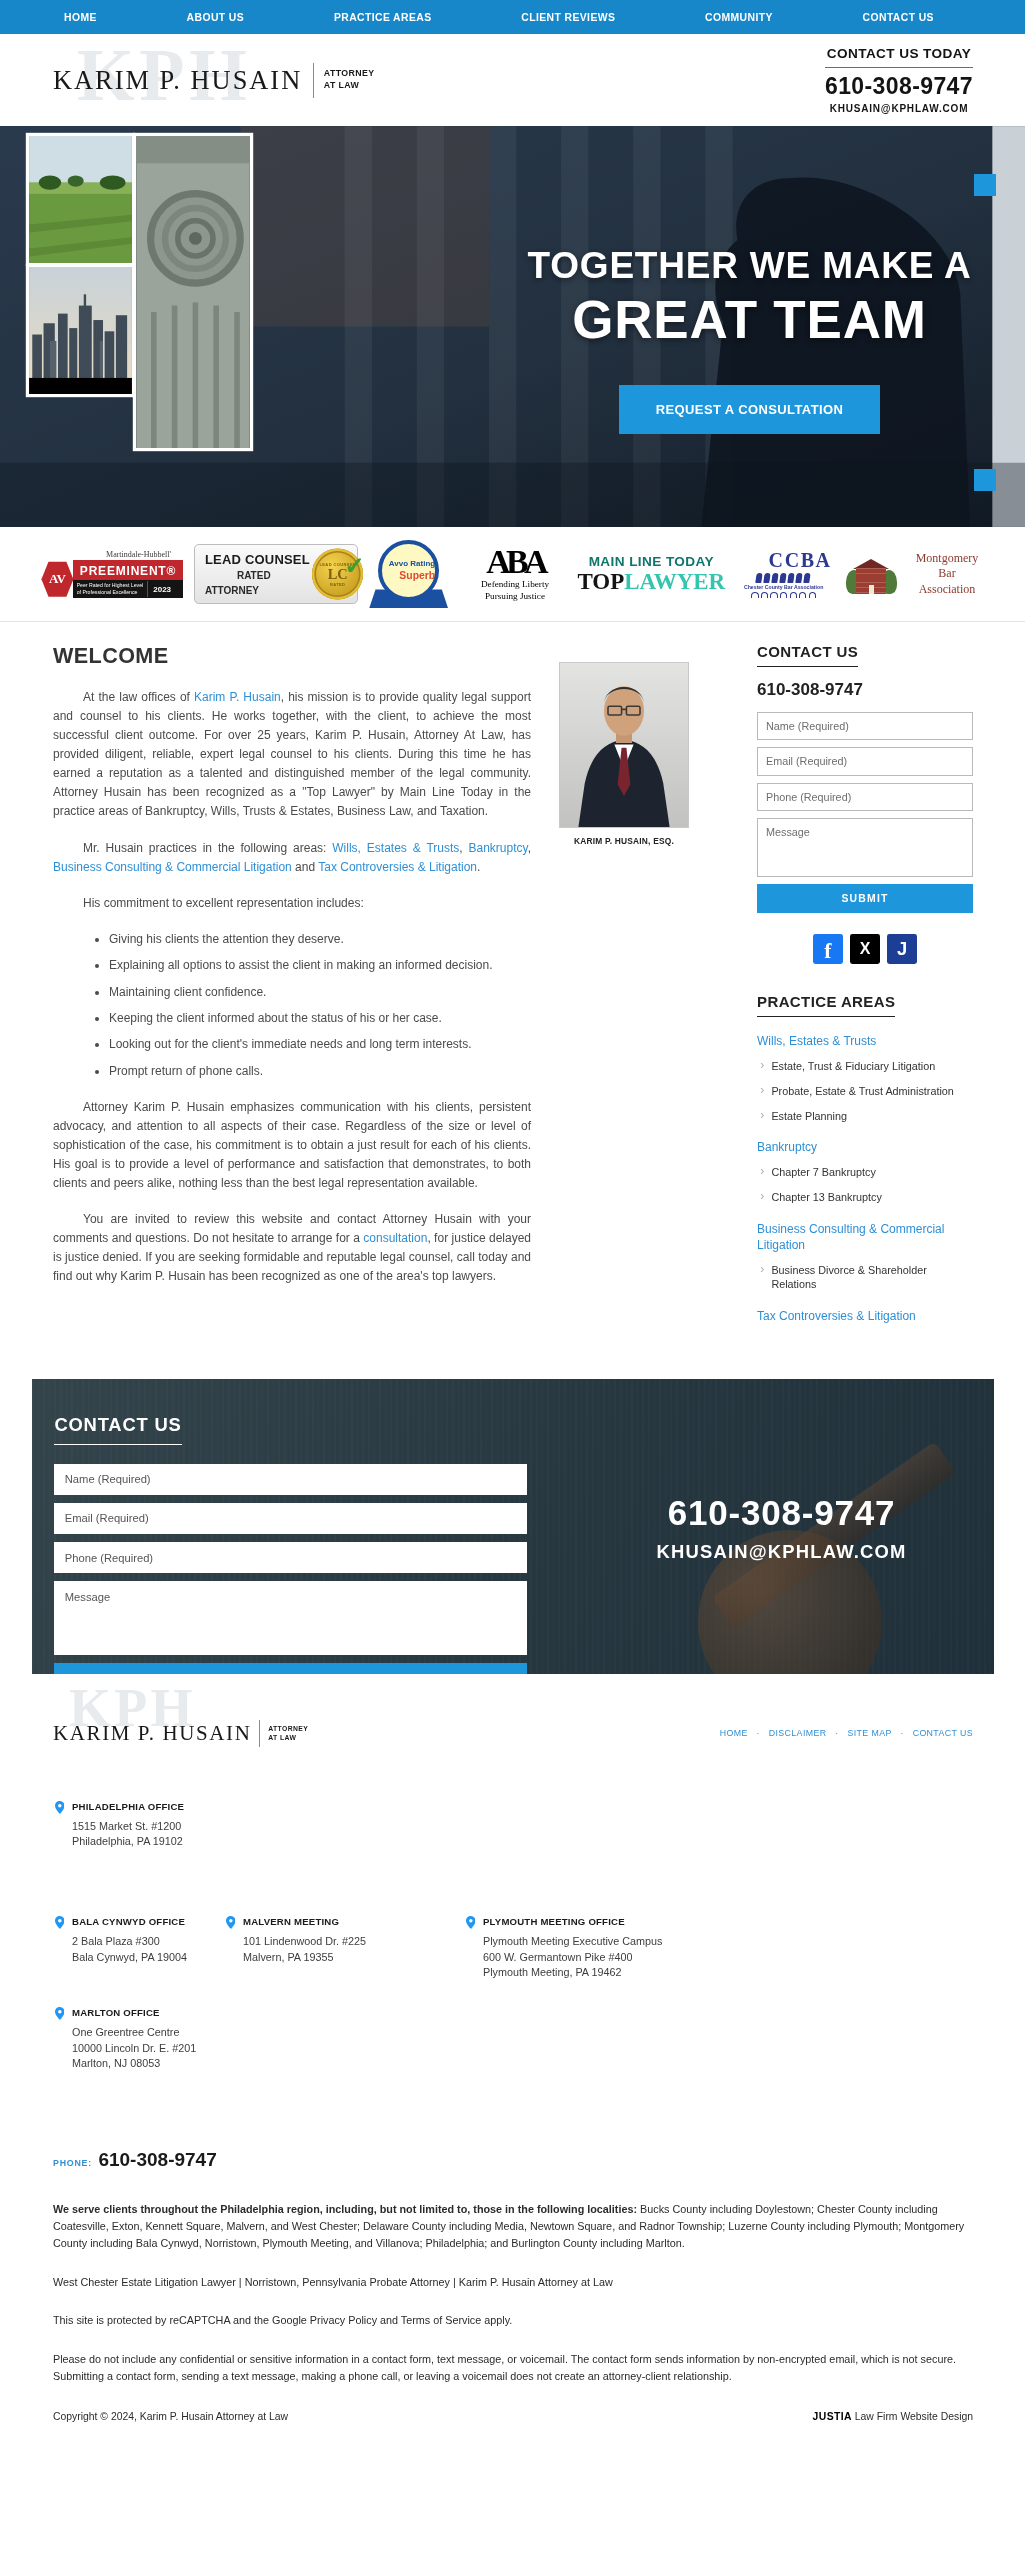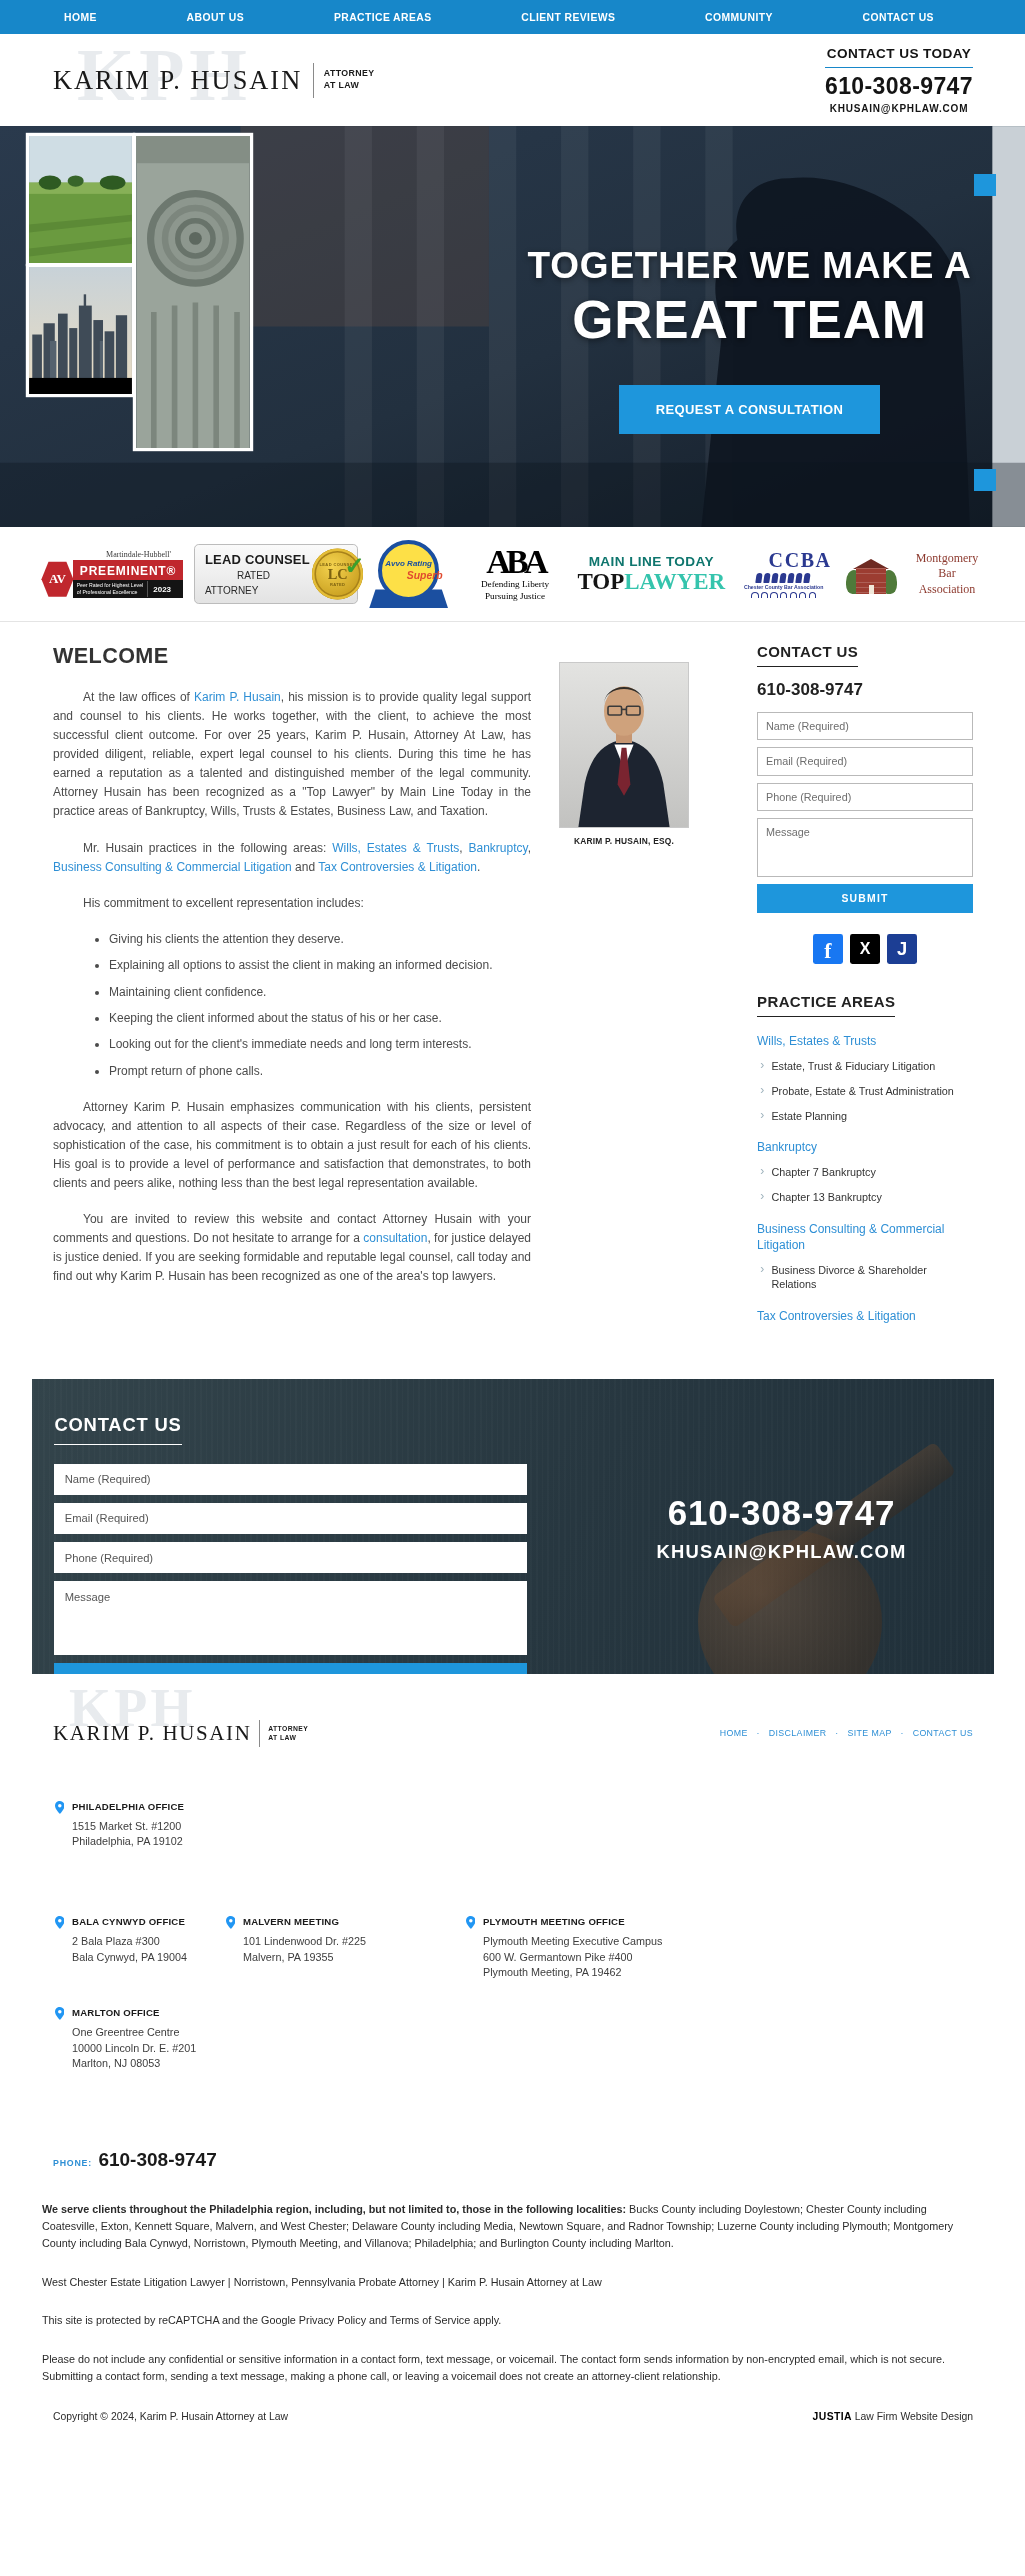--- a/index.html
+++ b/index.html
@@ -48,28 +48,28 @@
   .mart-av { width:32px; background:#c0272d; color:#fff; font-family:"Liberation Serif",serif; font-size:13px; font-weight:bold; display:flex; align-items:center; justify-content:center; clip-path:polygon(0 50%,22% 4%,78% 4%,100% 50%,78% 96%,22% 96%); }
   .mart-right { display:flex; flex-direction:column; }
   .mart-pre { background:#c0272d; color:#fff; font-size:12px; font-weight:bold; letter-spacing:0.8px; padding:3.2px 6.4px 2.4px; }
   .mart-tag { background:#141414; color:#fff; display:flex; align-items:center; }
   .mart-tag-text { font-size:5.2px; width:74px; padding:2.4px 3.2px; line-height:1.3; }
   .mart-year { font-size:8px; font-weight:bold; border-left:0.8px solid #555; padding:3.2px 4.8px; }
   
   .b-lead { width:164px; position:relative; }
   .lead-box { border:1.6px solid #bcbcbc; border-radius:4.8px; background:linear-gradient(#fafafa,#e3e3e3); padding:6.4px 35px 6.4px 9.6px; }
   .lead-1 { font-size:13px; font-weight:bold; color:#1c1c1c; letter-spacing:0.2px; }
-  .lead-2 { font-size:10px; font-weight:normal; color:#2a2a2a; margin-top:1.6px;margin-left:32px; }
+  .lead-2 { font-size:10px; font-weight:bold; color:#2a2a2a; margin-top:1.6px;margin-left:32px; }
   .lc-seal { position:absolute; right:-4.8px; top:50%; transform:translateY(-50%); width:51px; height:51px; border-radius:50%; background:radial-gradient(circle at 40% 35%,#f5d34f,#c79d1e 75%); box-shadow:inset 0 0 0 2.4px #e4bd37, inset 0 0 0 4px #a8821a; display:flex; flex-direction:column; align-items:center; justify-content:center; }
   .lc-top,.lc-bottom { font-size:4px; font-weight:bold; color:#7c6110; letter-spacing:0.4px; }
   .lc-mid { font-family:"Liberation Serif",serif; font-size:14.4px; font-weight:bold; color:#7c6110; line-height:1; }
   .lc-check { position:absolute; right:-1.6px; top:3.2px; font-size:24px; color:#3aa12d; font-weight:bold; text-shadow:0 0.8px 0.8px rgba(0,0,0,.25); }
   
   .b-avvo { width:80px; flex-direction:column; }
-  .avvo-circle { width:61px; height:61px; border:4px solid #1b4fa0; border-radius:50%; background:#fde047; display:flex; flex-direction:column; align-items:center; justify-content:center; position:relative; z-index:2;font-style:italic; }
+  .avvo-circle { width:61px; height:61px; border:4px solid #1b4fa0; border-radius:50%; background:#fef9c3; display:flex; flex-direction:column; align-items:flex-end; justify-content:center; position:relative; z-index:2; }
   .avvo-brand { font-size:8px; font-weight:bold; color:#1b4fa0; }
   .avvo-rating { font-size:10.4px; font-weight:bold; color:#e04a2f; margin-top:2.4px;padding-left:32px; }
   .avvo-banner { width:79px; height:19px; margin-top:-11.2px; background:#1b4fa0; clip-path:polygon(8% 0,92% 0,100% 100%,0 100%); z-index:1; }
   
   .b-aba { width:112px; flex-direction:column; }
   .aba-mark { font-family:"Liberation Serif",serif; font-size:34px; font-weight:bold; color:#000; letter-spacing:-4.8px; line-height:1; }
   .aba-line { font-family:"Liberation Serif",serif; font-size:9.2px; color:#000; line-height:1.3; }
   
   .b-mlt { width:140px; flex-direction:column; }
   .mlt-brand { font-size:13.6px; font-weight:bold; color:#0f766e; letter-spacing:0.4px; }
@@ -154,21 +154,21 @@
   .off-row1 { display:grid; grid-template-columns:232px 316px 1fr; margin-bottom:66px; }
   .off-row2 { display:grid; grid-template-columns:171px 240px 1fr; margin-bottom:26px; }
   .off-row3 { margin-bottom:0; }
   .office { position:relative; padding-left:19px; }
   .office .pin { position:absolute; left:1.6px; top:0; }
   .off-title { font-size:9.6px; font-weight:bold; color:#1a1a1a; letter-spacing:0.2px; margin-bottom:7.2px; }
   .off-line { font-size:10.8px; color:#3d3d3d; line-height:15.6px; }
   .f-phone { padding:0 53px; margin-top:77px; display:flex; align-items:baseline; gap:6.4px; }
   .f-phone-label { font-size:8.8px; font-weight:bold; color:#2e8fd5; letter-spacing:0.8px; }
   .f-phone-number { font-size:19px; font-weight:bold; color:#1a1a1a; }
-  .disclaimer { padding:0 42px; margin-top:30px; }
+  .disclaimer { padding:0 53px; margin-top:30px; }
   .disclaimer p { font-size:10.8px; line-height:17px; color:#2b2b2b; margin-bottom:21.6px; }
   .disc-bold { font-weight:bold; }
   .copy-row { display:flex; justify-content:space-between; align-items:baseline; padding:4.8px 53px 46px; font-size:10.4px; color:#2b2b2b; }
   .credit-brand { font-weight:bold; color:#000; letter-spacing:0.4px; }
 </style>
 </head>
 <body>
 
 <nav class="topnav">
   <a class="nav-item">HOME</a>

